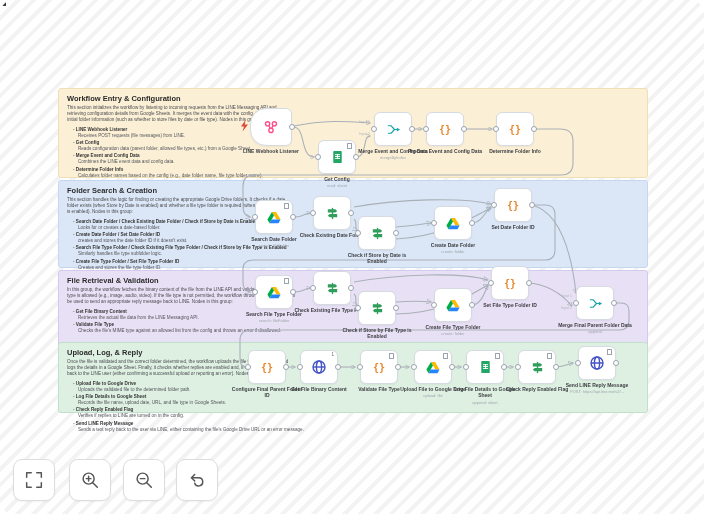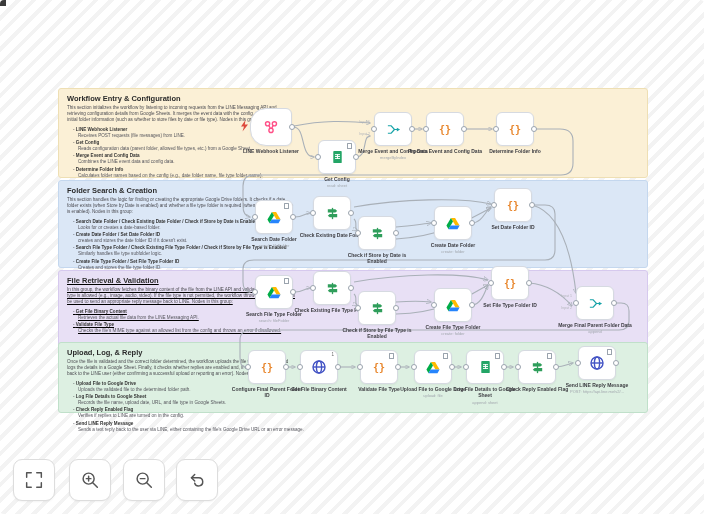--- a/index.html
+++ b/index.html
@@ -1,26 +1,26 @@
 <!DOCTYPE html>
 <html><head>
 <meta charset="utf-8">
 <style>
   html,body{margin:0;padding:0;background:#fff;}
-  .stage{position:relative;width:704px;height:514px;overflow:hidden;border-radius:4px;
+  .stage{position:relative;width:704px;height:514px;overflow:hidden;border-radius:14px;
     font-family:"Liberation Sans", sans-serif;
     background:repeating-linear-gradient(135deg,#f3f3f3 0 4px,#ffffff 4px 11px);}
   .corner{position:absolute;left:0;top:0;width:6px;height:6px;background:#3a3a3a;}
 
   
   .group{position:absolute;left:58px;width:590px;border:1px solid;border-radius:3px;
     padding:5px 8px;box-sizing:border-box;z-index:1;}
   #g0{top:88px;height:90px;background:#fbf0d6;border-color:#eedfb4;}
   #g1{top:180px;height:88px;background:#dbe7f6;border-color:#c4d7ee;}
-  #g2{top:270px;height:82px;background:#e8e0f5;border-color:#d6c9ee;text-decoration:underline;}
+  #g2{top:270px;height:82px;background:#e8e0f5;border-color:#d6c9ee;}
   #g3{top:342px;height:71px;background:#ddf0e2;border-color:#c0e0ca;}
   .gtitle{margin:0 0 2px 0;font-size:7.5px;font-weight:bold;color:#2b2b2b;}
   .gintro{margin:0 0 3px 0;width:228px;font-size:4.6px;line-height:1.35;color:#4c4c52;}
   .gul{margin:0;padding:0 0 0 6px;list-style:none;width:238px;}
   .gul li{margin:0 0 1.5px 0;font-size:4.6px;line-height:1.3;}
   .gul li::before{content:"- ";color:#4c4c52;}
   .bname{font-weight:bold;color:#333;}
   .bdesc{display:block;margin-left:5px;color:#55555c;}
 
   

